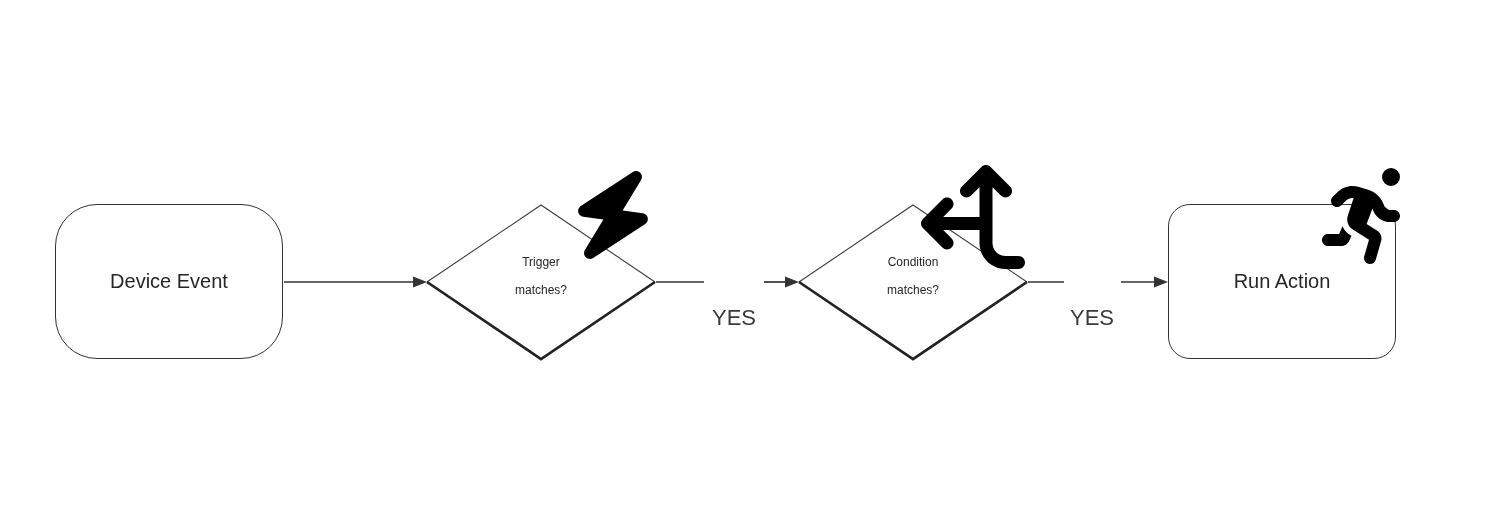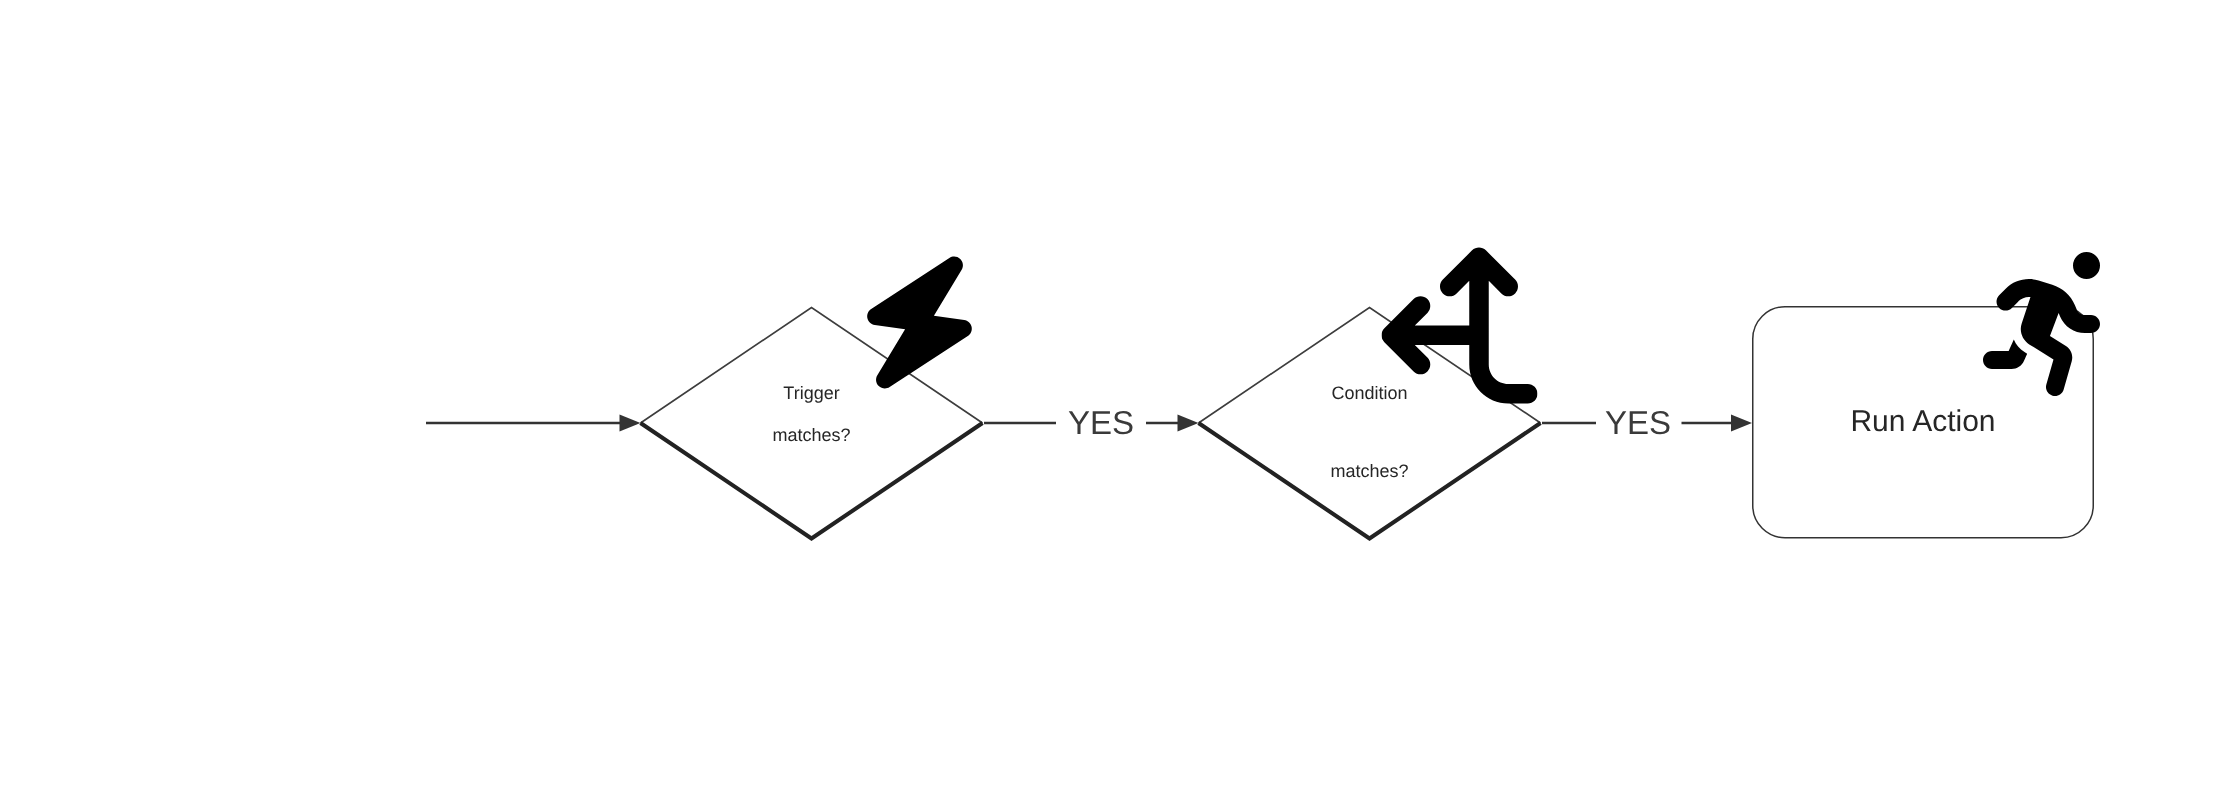--- a/index.html
+++ b/index.html
@@ -47,20 +47,21 @@
     color: #262626;
   }
   .edge-label {
     position: absolute;
     display: flex;
     align-items: center;
     justify-content: center;
     font-size: 22px;
     color: #3a3a3a;
     background: #ffffff;
+    margin-top: 36px;
   }
   .icon {
     position: absolute;
   }
 </style>
 </head>
 <body>
 
 <div class="canvas">
 
@@ -89,27 +90,30 @@
       <polygon points="799,282 785,276.4 785,287.6" fill="#333333"></polygon>
     </g>
 
     <g>
       <line x1="1028" y1="282" x2="1064" y2="282" stroke="#333333" stroke-width="1.7"></line>
       <line x1="1121" y1="282" x2="1155" y2="282" stroke="#333333" stroke-width="1.7"></line>
       <polygon points="1168,282 1154,276.4 1154,287.6" fill="#333333"></polygon>
     </g>
   </svg>
 
+  <div class="node-rect" style="left:55px; top:204px; width:228px; height:155px;">
+    <span class="node-label">Device Event</span>
+  </div>
 
   <div class="diamond-label" style="left:461px; top:248px; width:160px; height:68px;">
     <span>Trigger</span>
     <span>matches?</span>
   </div>
 
-  <div class="diamond-label" style="left:833px; top:248px; width:160px; height:68px;gap:24px;">
+  <div class="diamond-label" style="left:833px; top:248px; width:160px; height:68px;">
     <span>Condition</span>
     <span>matches?</span>
   </div>
 
   <div class="node-rect" style="left:1168px; top:204px; width:228px; height:155px;border-radius:22px;">
     <span class="node-label">Run Action</span>
   </div>
 
   <div class="edge-label" style="left:706px; top:268px; width:56px; height:28px;">YES</div>
 

